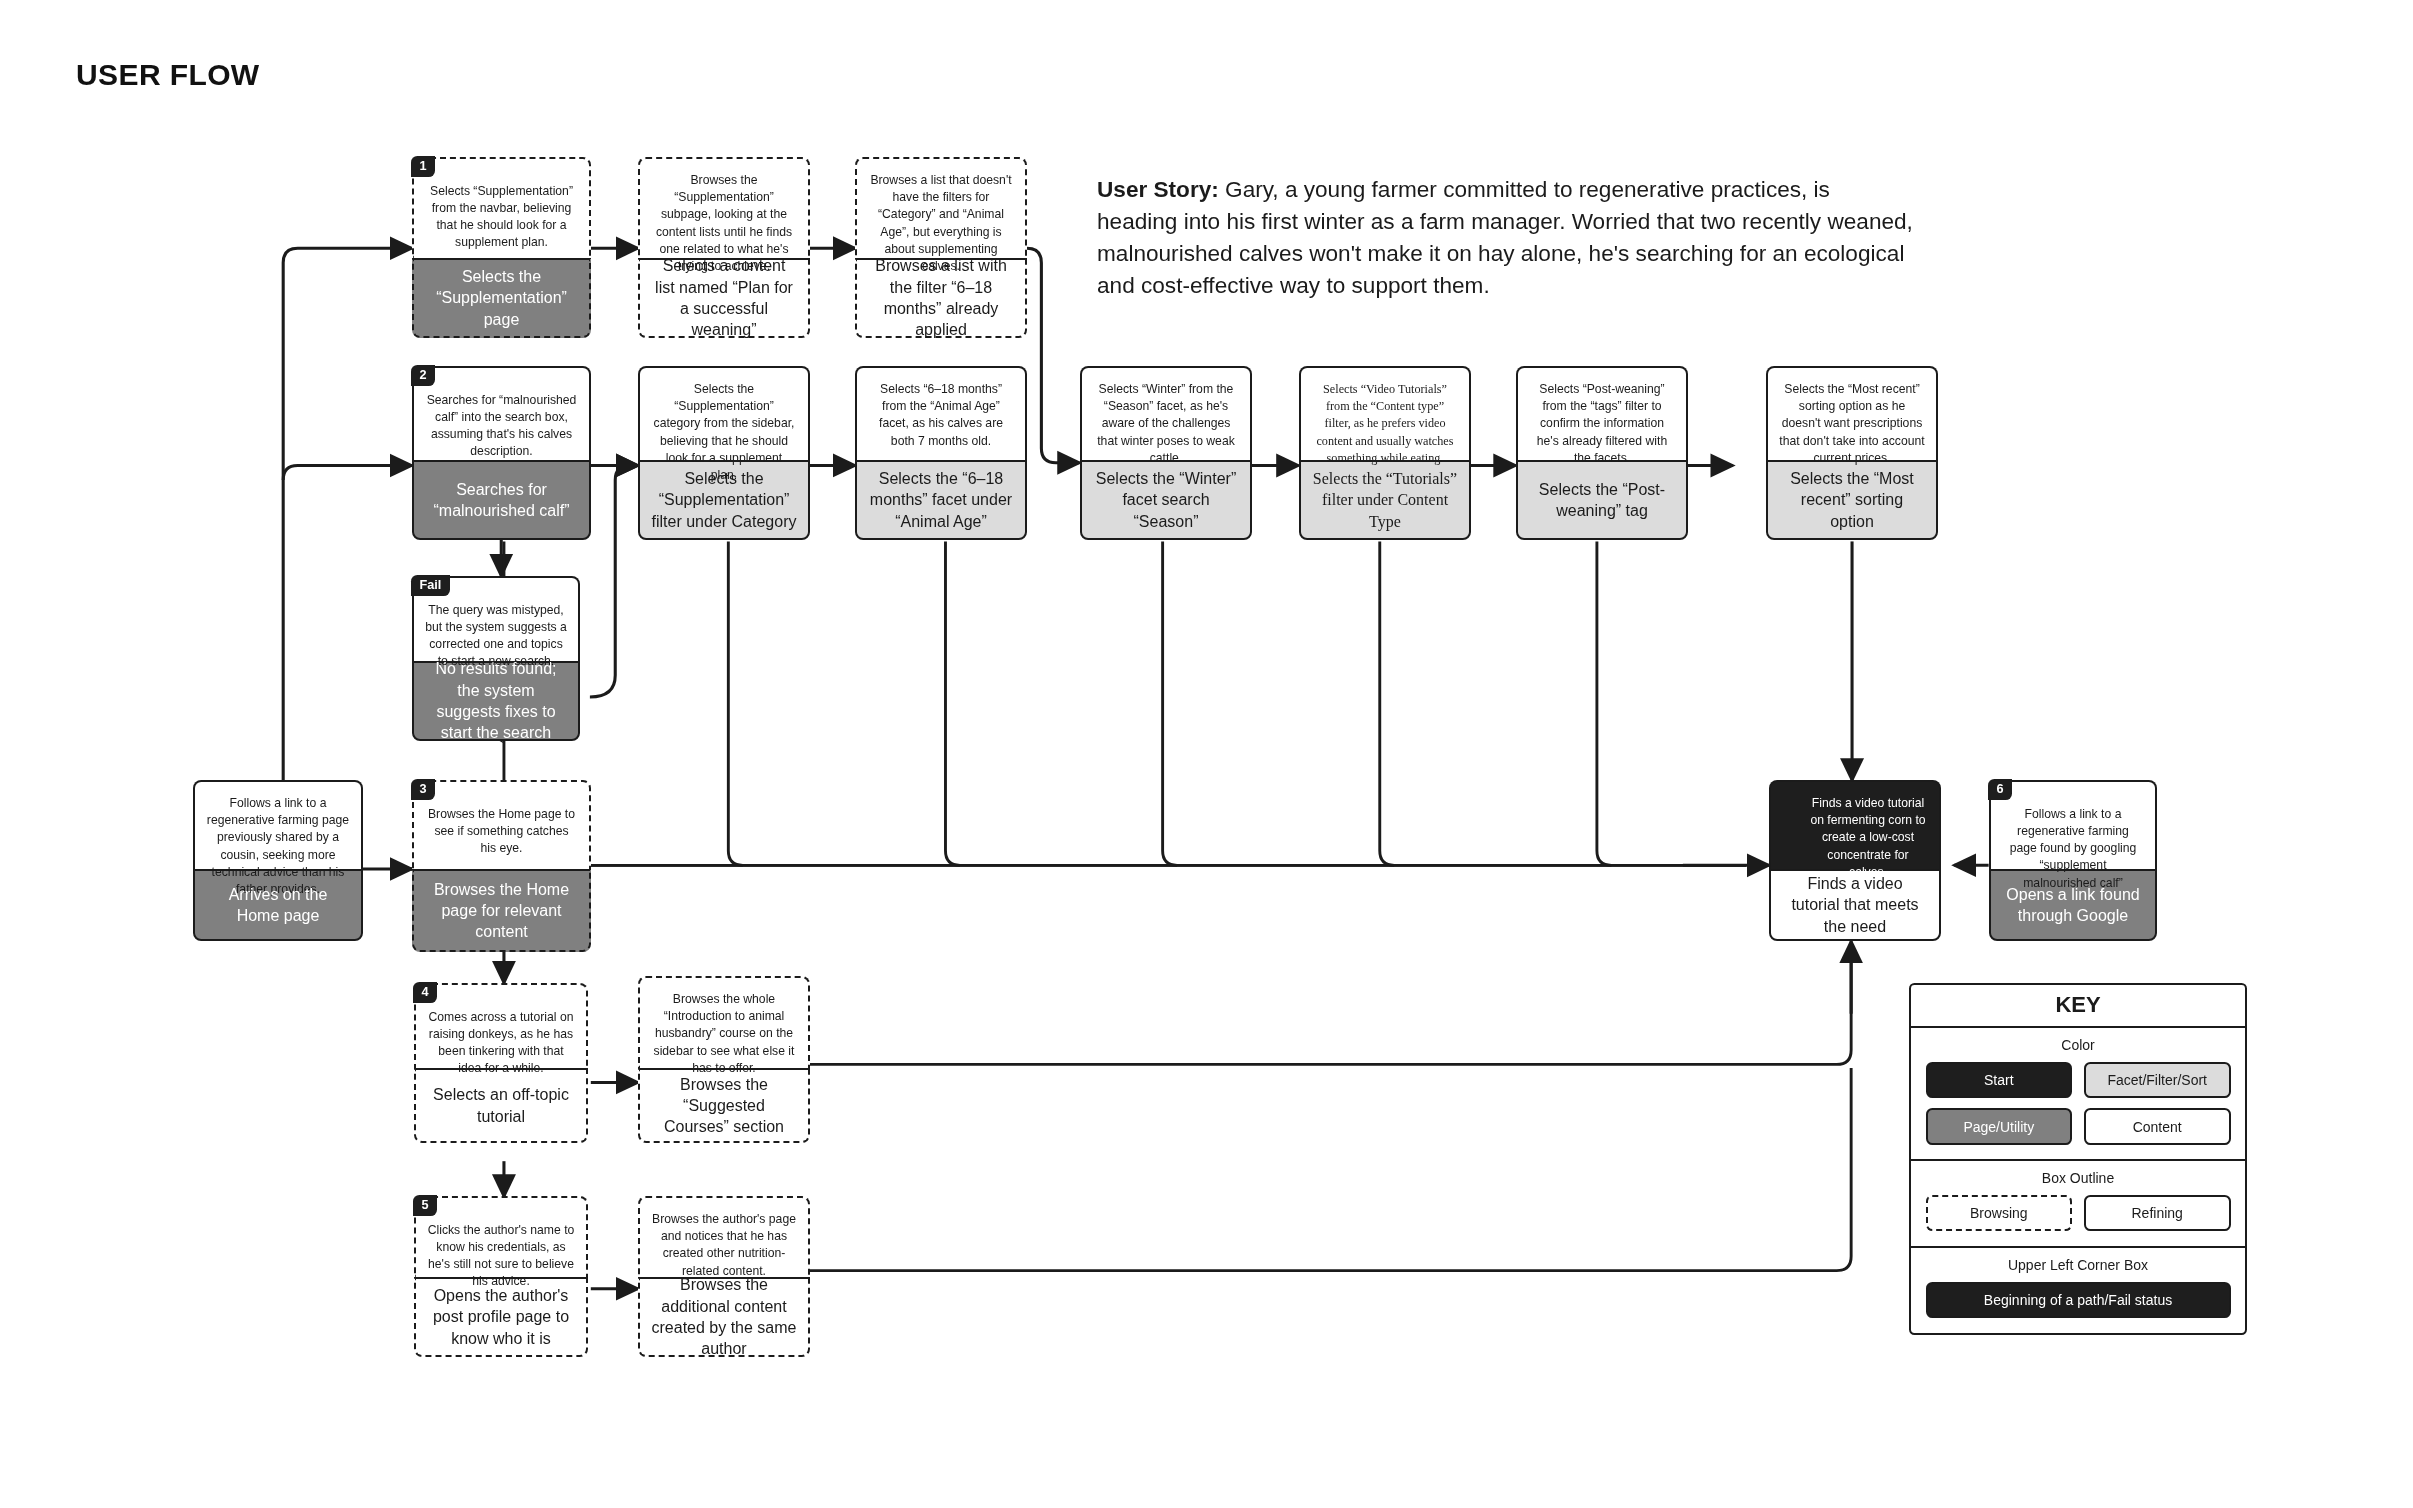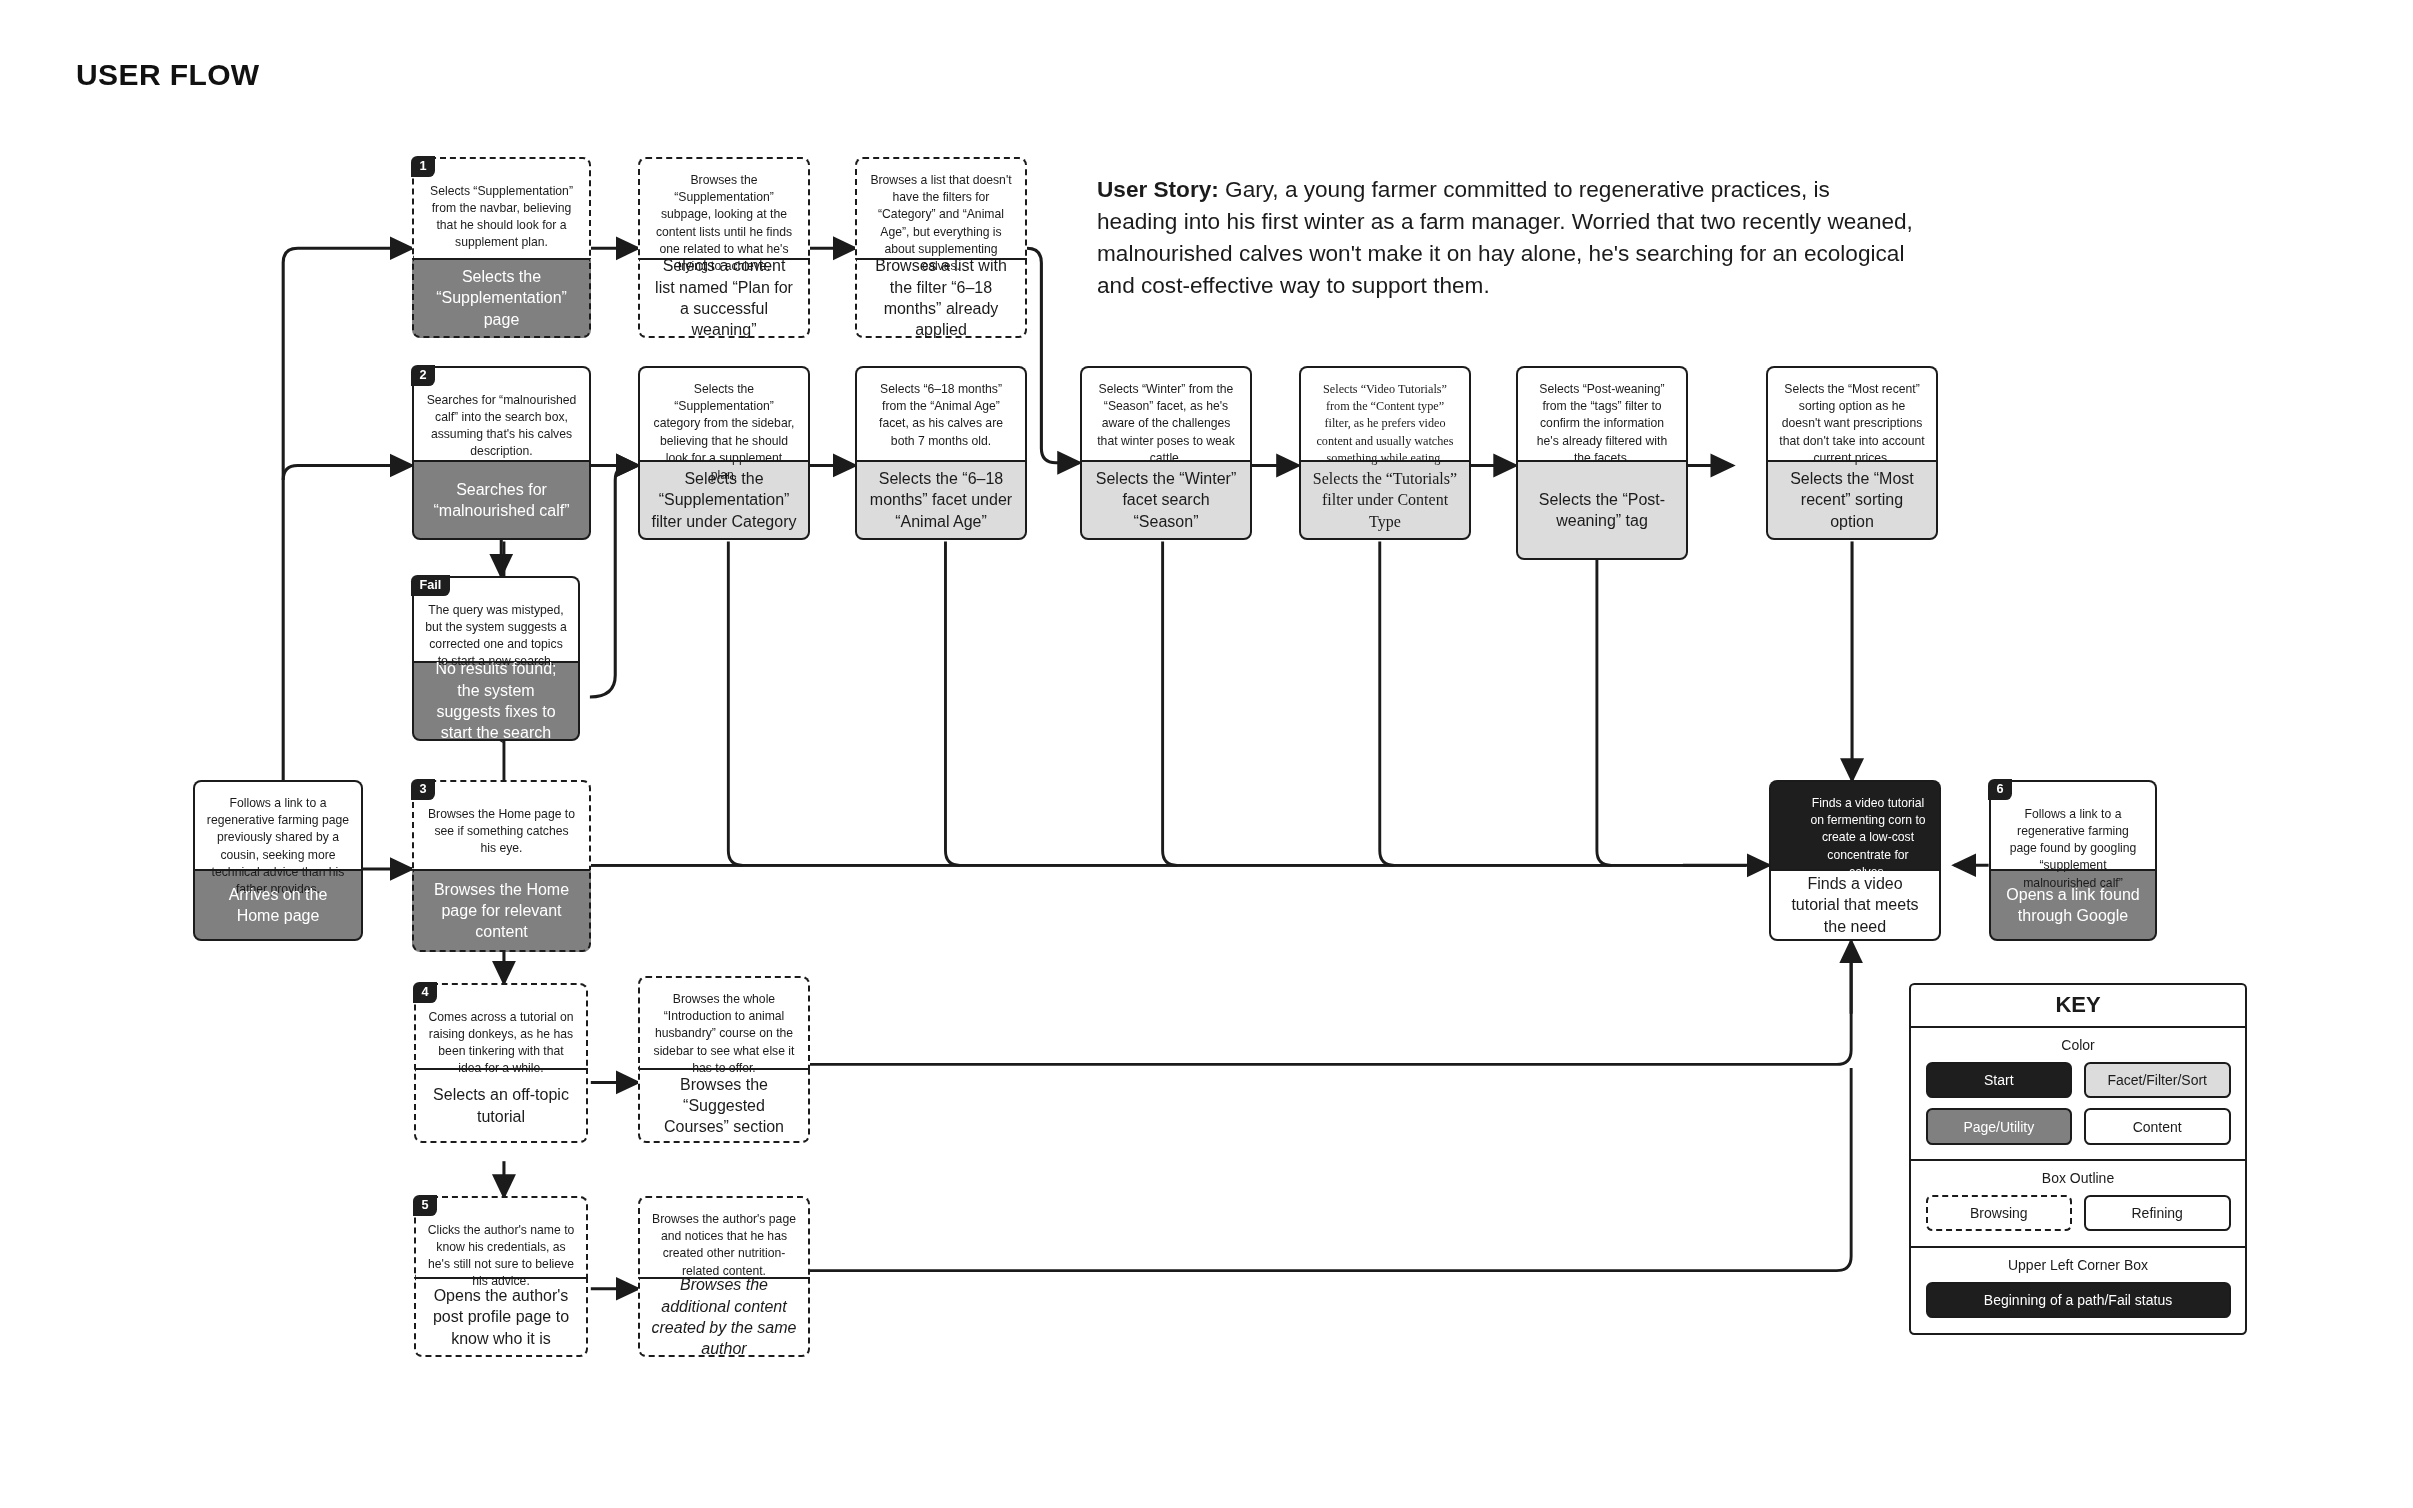--- a/index.html
+++ b/index.html
@@ -233,21 +233,21 @@
     <div class="note" style="height:94px;">
       <span class="note-txt">Selects “Video Tutorials” from the “Content type” filter, as he prefers video content and usually watches something while eating.</span>
     </div>
     <div class="act c-facet" style="height:80px;">Selects the “Tutorials” filter under Content Type</div>
   </div>
 
   <div class="node" style="left:1516px;top:366px;width:172px;">
     <div class="note" style="height:94px;">
       <span class="note-txt">Selects “Post-weaning” from the “tags” filter to confirm the information he's already filtered with the facets.</span>
     </div>
-    <div class="act c-facet" style="height:100px;">Selects the “Post-weaning” tag</div>
+    <div class="act c-facet" style="height:80px;">Selects the “Post-weaning” tag</div>
   </div>
 
   <div class="node" style="left:1766px;top:366px;width:172px;">
     <div class="note" style="height:94px;">
       <span class="note-txt">Selects the “Most recent” sorting option as he doesn't want prescriptions that don't take into account current prices.</span>
     </div>
     <div class="act c-facet" style="height:80px;">Selects the “Most recent” sorting option</div>
   </div>
 
   <div class="node" style="left:412px;top:576px;width:168px;">
@@ -308,21 +308,21 @@
       <span class="badge">5</span>
       <span class="note-txt">Clicks the author's name to know his credentials, as he's still not sure to believe his advice.</span>
     </div>
     <div class="act dashed c-content" style="height:80px;">Opens the author's post profile page to know who it is</div>
   </div>
 
   <div class="node" style="left:638px;top:1196px;width:172px;">
     <div class="note dashed" style="height:81px;">
       <span class="note-txt">Browses the author's page and notices that he has created other nutrition-related content.</span>
     </div>
-    <div class="act dashed c-content" style="height:80px;font-style:italic;">Browses the additional content created by the same author</div>
+    <div class="act dashed c-content" style="height:80px;">Browses the additional content created by the same author</div>
   </div>
 
   <div class="user-story">
     <b>User Story:</b><span> Gary, a young farmer committed to regenerative practices, is heading into his first winter as a farm manager. Worried that two recently weaned, malnourished calves won't make it on hay alone, he's searching for an ecological and cost-effective way to support them.</span>
   </div>
 
   <div class="key-panel">
     <div class="key-title">KEY</div>
 
     <div class="key-sec">

